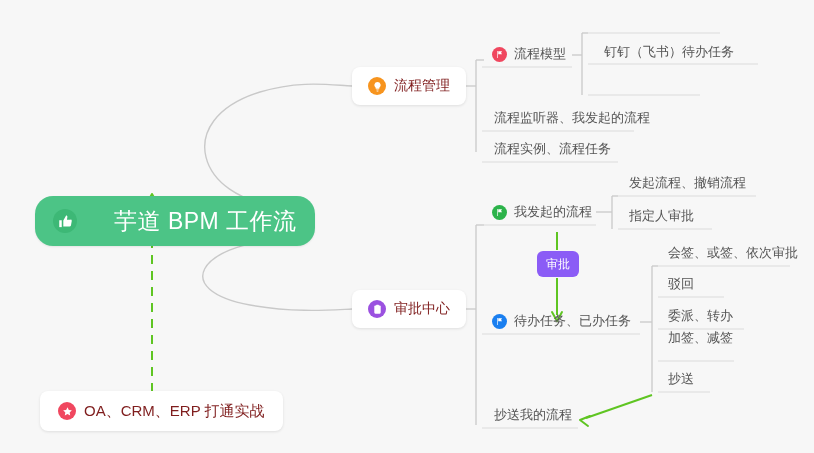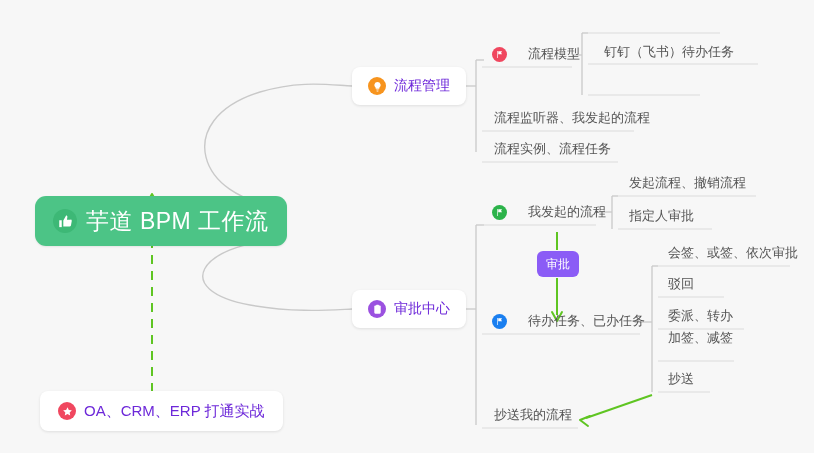--- a/index.html
+++ b/index.html
@@ -33,57 +33,58 @@
     position: absolute;
     display: flex;
     align-items: center;
     white-space: nowrap;
     box-sizing: border-box;
   }
 
   
   .node.root {
     background: #4cc486;
-    border-radius: 11px;
+    border-radius: 18px;
     padding: 1px 18px;
     height: 50px;
     color: #ffffff;
     font-size: 23px;
     letter-spacing: 0.5px;
     box-shadow: 0 1px 2px rgba(0,0,0,0.08);
+    gap: 28px;
   }
   .node.root .label { margin-left: 9px; }
 
   
   .node.card {
     background: #ffffff;
     border-radius: 8px;
     padding: 0 16px;
     height: 38px;
-    color: #6d28d9;
+    color: #7f1d1d;
     font-size: 14px;
     box-shadow: 0 1px 3px rgba(0,0,0,0.10);
     justify-content: center;
   }
   .node.card .label { margin-left: 8px; }
 
   .node.card.wide {
     height: 40px;
     font-size: 15px;
     padding: 0 18px;
   }
 
   
   .node.plain {
     height: 26px;
     color: #555555;
     font-size: 13px;
     padding: 0 2px 0 4px;
   }
-  .node.plain.icon-node .label { margin-left: 21px; }
+  .node.plain.icon-node .label { margin-left: 7px; }
 
   
   .node.chip {
     background: #8b5cf6;
     color: #ffffff;
     border-radius: 6px;
     font-size: 12px;
     height: 26px;
     padding: 0 9px;
     justify-content: center;

